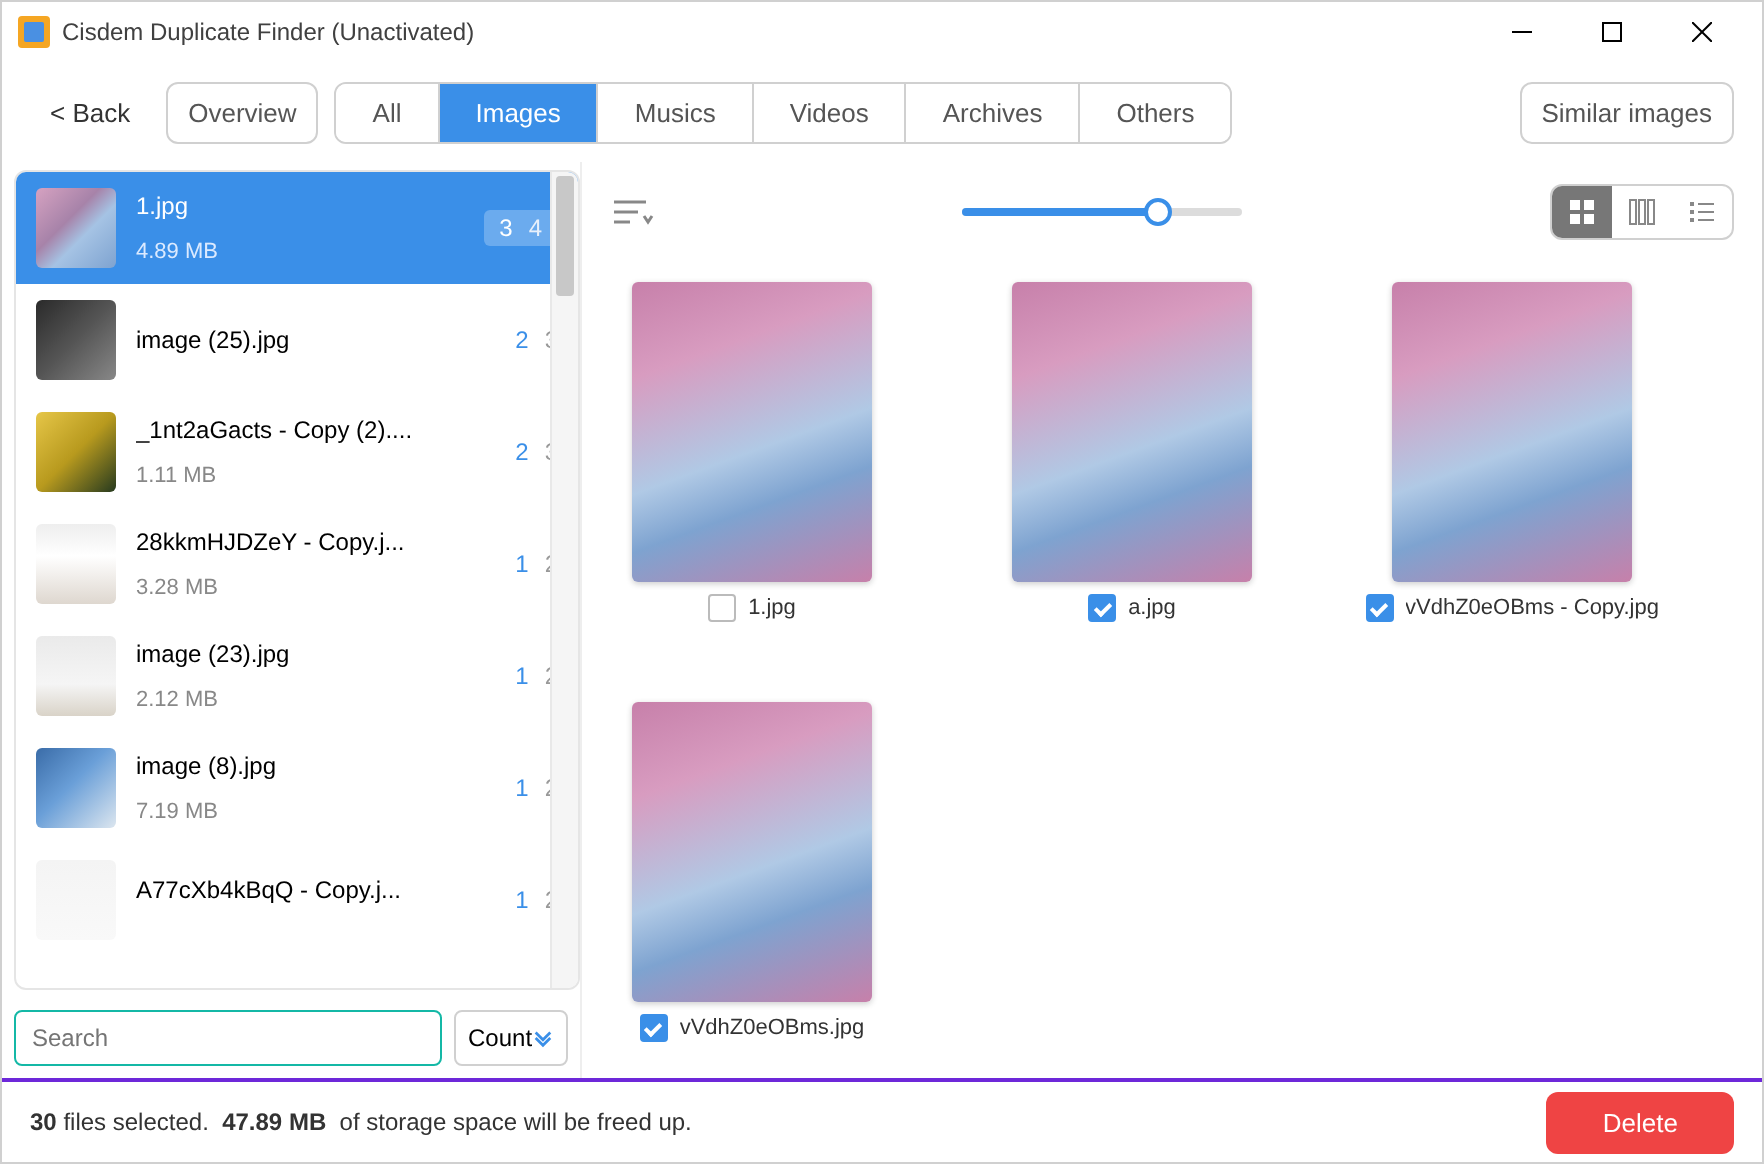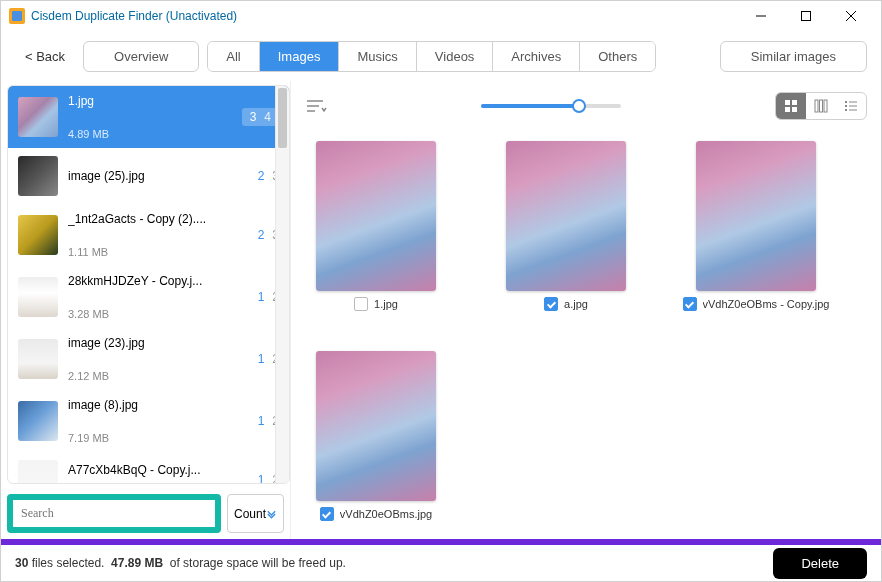--- a/index.html
+++ b/index.html
@@ -1,60 +1,60 @@
 <!DOCTYPE html>
 <html><head>
 <meta charset="utf-8">
 <style>
   * { margin: 0; padding: 0; box-sizing: border-box; font-family: -apple-system, "Segoe UI", Arial, sans-serif; }
   body { background: #fff; width: 882px; height: 582px; overflow: hidden; display: flex; flex-direction: column; border: 1px solid #d0d0d0; }
 
   
   .titlebar { height: 30px; display: flex; align-items: center; padding: 0 8px; }
   .titlebar-icon { width: 16px; height: 16px; margin-right: 6px; display: flex; align-items: center; justify-content: center; }
-  .titlebar-title { font-size: 12px; color: #0369a1; flex: 1; }
+  .titlebar-title { font-size: 12px; color: #404040; flex: 1; }
   .win-controls { display: flex; gap: 0; }
   .win-btn { width: 45px; height: 28px; display: flex; align-items: center; justify-content: center; cursor: pointer; }
   .win-btn svg { width: 10px; height: 10px; }
 
   
   .toolbar { height: 50px; display: flex; align-items: center; padding: 0 14px; gap: 8px; }
   .back-btn { padding: 6px 10px; font-size: 13px; color: #333; cursor: pointer; }
-  .pill { border: 1px solid #d0d0d0; border-radius: 6px; padding: 7px 30px; font-size: 13px; color: #555; background: #fff; cursor: pointer; }
+  .pill { border: 1px solid #d0d0d0; border-radius: 6px; padding: 7px 10px; font-size: 13px; color: #555; background: #fff; cursor: pointer; }
   .tabgroup { display: flex; border: 1px solid #d0d0d0; border-radius: 6px; overflow: hidden; }
   .tab { padding: 7px 18px; font-size: 13px; color: #555; border-right: 1px solid #d0d0d0; cursor: pointer; background: #fff; }
   .tab:last-child { border-right: none; }
   .tab.active { background: #3a8fe8; color: #fff; }
   .spacer { flex: 1; }
 
   
   .main { flex: 1; display: flex; min-height: 0; }
 
   
   .sidebar { width: 290px; display: flex; flex-direction: column; border-right: 1px solid #eee; }
   .listwrap { flex: 1; position: relative; border: 1px solid #e5e5e5; border-radius: 6px; margin: 4px 0 4px 6px; overflow: hidden; }
   .listscroll { position: absolute; inset: 0; overflow-y: hidden; }
   .scrollbar { position: absolute; right: 0; top: 0; width: 14px; height: 100%; background: #f5f5f5; border-left: 1px solid #e8e8e8; }
   .scrollbar-thumb { position: absolute; top: 2px; left: 2px; right: 2px; height: 60px; background: #c8c8c8; border-radius: 2px; }
   .row { display: flex; align-items: center; padding: 8px 10px; gap: 10px; cursor: pointer; }
   .row.selected { background: #3a8fe8; color: #fff; }
   .thumb { width: 40px; height: 40px; border-radius: 3px; flex-shrink: 0; background: linear-gradient(135deg, #d89cc0 0%, #b07099 40%, #a7c6e8 60%, #7ea3d0 100%); }
   .row-info { flex: 1; min-width: 0; }
   .row-name { font-size: 12px; white-space: nowrap; overflow: hidden; text-overflow: ellipsis; }
-  .row-size { font-size: 11px; color: #888; margin-top: 20px; }
+  .row-size { font-size: 11px; color: #888; margin-top: 10px; }
   .row.selected .row-size { color: #dbeaff; }
   .row-counts { display: flex; gap: 8px; font-size: 12px; }
   .row-counts .c1 { color: #3a8fe8; }
   .row-counts .c2 { color: #999; }
   .row.selected .row-counts { background: rgba(255,255,255,0.25); border-radius: 3px; padding: 2px 8px; }
   .row.selected .row-counts .c1 { color: #fff; }
   .row.selected .row-counts .c2 { color: #e8f0fb; }
 
   .sidebar-bottom { display: flex; gap: 6px; padding: 6px 6px 6px 6px; }
-  .search-input { flex: 1; border: 6px solid #14b8a6; border-radius: 4px; padding: 6px 8px; font-size: 12px; font-family: Liberation Serif, serif; }
+  .search-input { flex: 1; border: 1px solid #14b8a6; border-radius: 4px; padding: 6px 8px; font-size: 12px; }
   .count-select { width: 57px; border: 1px solid #d0d0d0; border-radius: 4px; padding: 5px 6px; font-size: 12px; display: flex; align-items: center; justify-content: space-between; cursor: pointer; }
   .count-select svg { width: 12px; height: 12px; }
 
   
   .gallery { flex: 1; display: flex; flex-direction: column; min-width: 0; }
   .gallery-top { height: 50px; display: flex; align-items: center; padding: 0 14px; }
   .sort-icon { width: 22px; height: 18px; cursor: pointer; color: #888; }
   .slider { flex: 1; display: flex; justify-content: center; }
   .slider-track { width: 140px; height: 4px; background: #dcdcdc; border-radius: 2px; position: relative; }
   .slider-fill { position: absolute; left: 0; top: 0; height: 100%; background: #3a8fe8; border-radius: 2px; }
@@ -68,23 +68,23 @@
   .grid-inner { display: flex; flex-wrap: wrap; gap: 40px 60px; }
   .card { width: 130px; display: flex; flex-direction: column; align-items: center; }
   .card-img { width: 120px; height: 150px; border-radius: 3px; background: linear-gradient(160deg, #c780aa 0%, #d89cc0 25%, #b0c9e5 55%, #7ea3d0 70%, #c780aa 100%); box-shadow: 0 1px 3px rgba(0,0,0,0.2); }
   .card-footer { display: flex; align-items: center; gap: 6px; margin-top: 6px; width: 150px; justify-content: center; }
   .chk { width: 14px; height: 14px; border: 1px solid #bbb; border-radius: 2px; display: flex; align-items: center; justify-content: center; flex-shrink: 0; cursor: pointer; }
   .chk.checked { background: #3a8fe8; border-color: #3a8fe8; }
   .chk.checked::after { content: ""; width: 3px; height: 6px; border: solid #fff; border-width: 0 2px 2px 0; transform: rotate(45deg); margin-top: -1px; }
   .card-label { font-size: 11px; color: #333; white-space: nowrap; overflow: hidden; text-overflow: ellipsis; }
 
   
-  .statusbar { height: 42px; border-top: 6px solid #6d28d9; display: flex; align-items: center; padding: 0 14px; font-size: 12px; color: #333; }
+  .statusbar { height: 42px; border-top: 2px solid #6d28d9; display: flex; align-items: center; padding: 0 14px; font-size: 12px; color: #333; }
   .statusbar b { font-weight: 600; }
-  .delete-btn { background: #000000; color: #fff; border: none; border-radius: 6px; padding: 8px 28px; font-size: 13px; cursor: pointer; }
+  .delete-btn { background: #ef4444; color: #fff; border: none; border-radius: 6px; padding: 8px 28px; font-size: 13px; cursor: pointer; }
 
   
   .th-a { background: linear-gradient(135deg,#d6a2c1,#a783a9 40%,#a5c3e4 60%,#7ea3d0); }
   .th-b { background: linear-gradient(135deg,#2a2a2a,#555 50%,#888); }
   .th-c { background: linear-gradient(135deg,#e6c648,#b89a1e 50%,#263a1f); }
   .th-d { background: linear-gradient(180deg,#eee,#fff 40%,#ded7cf); }
   .th-e { background: linear-gradient(180deg,#eaeaea,#f5f5f5 60%,#d9d3c8); }
   .th-f { background: linear-gradient(135deg,#3a6ca8,#6a9fd8 45%,#dce6ef); }
   .th-g { background: linear-gradient(180deg,#f4f4f4,#f9f9f9); }
 </style>

